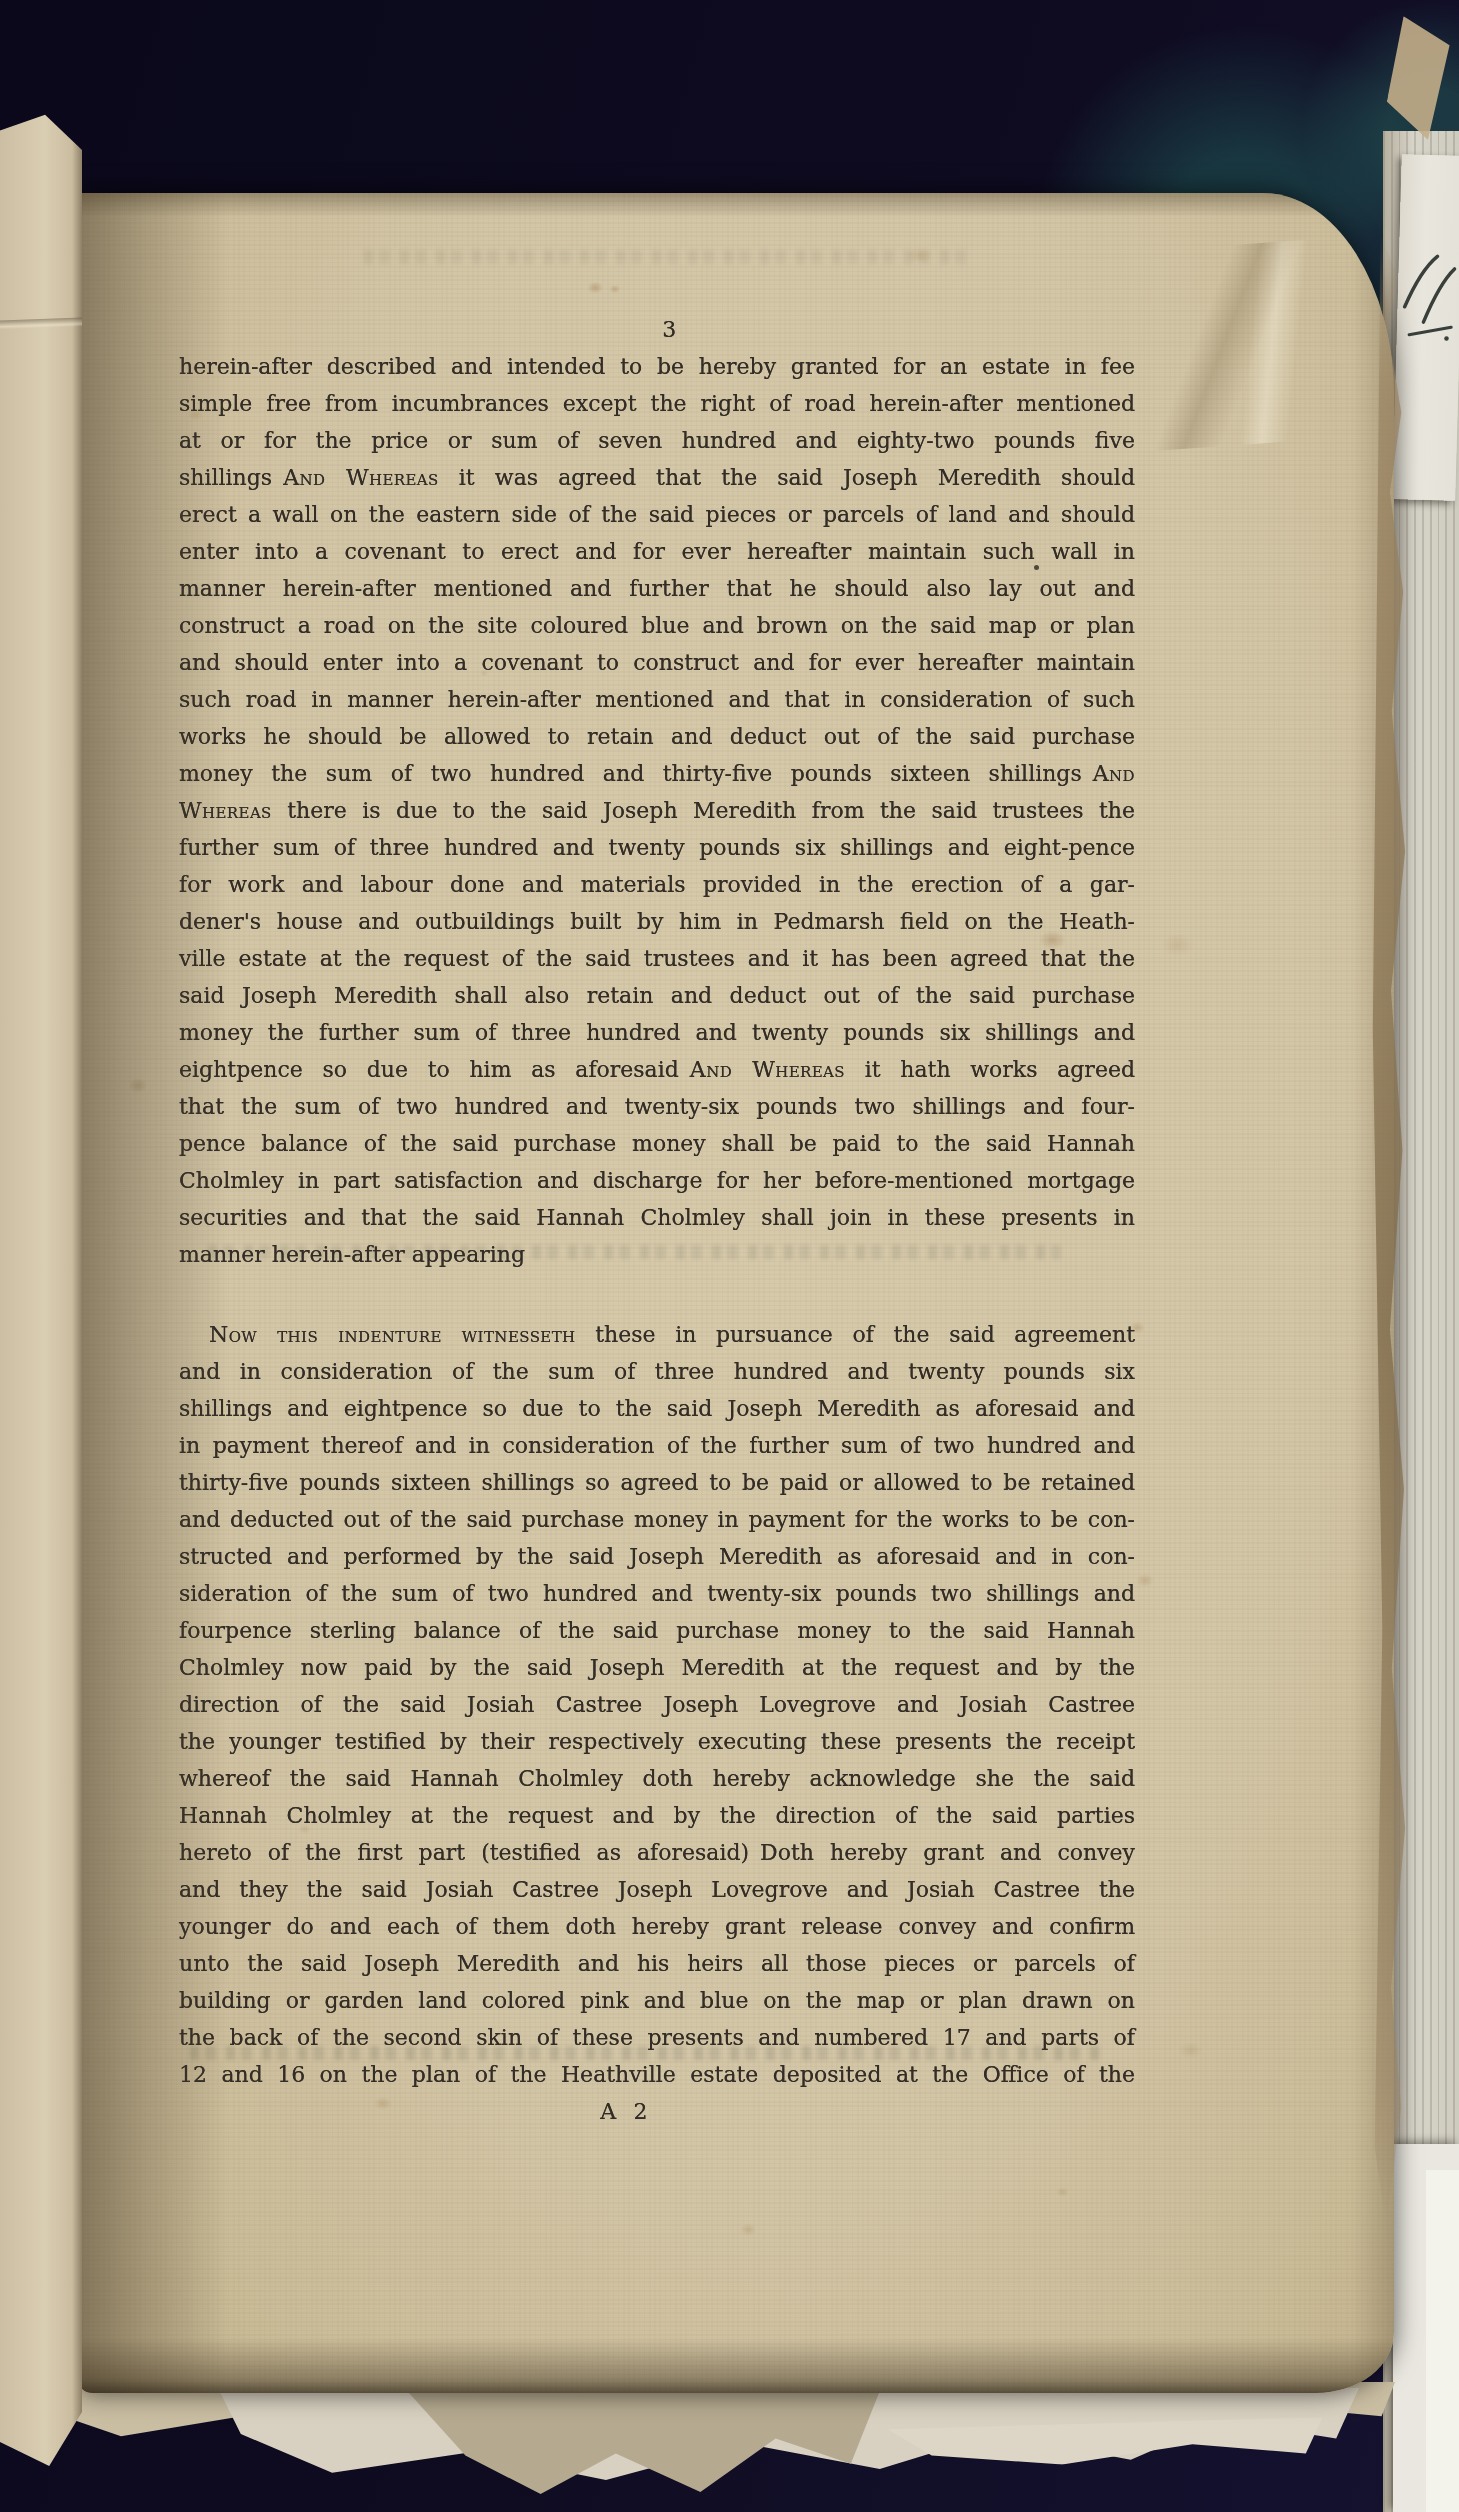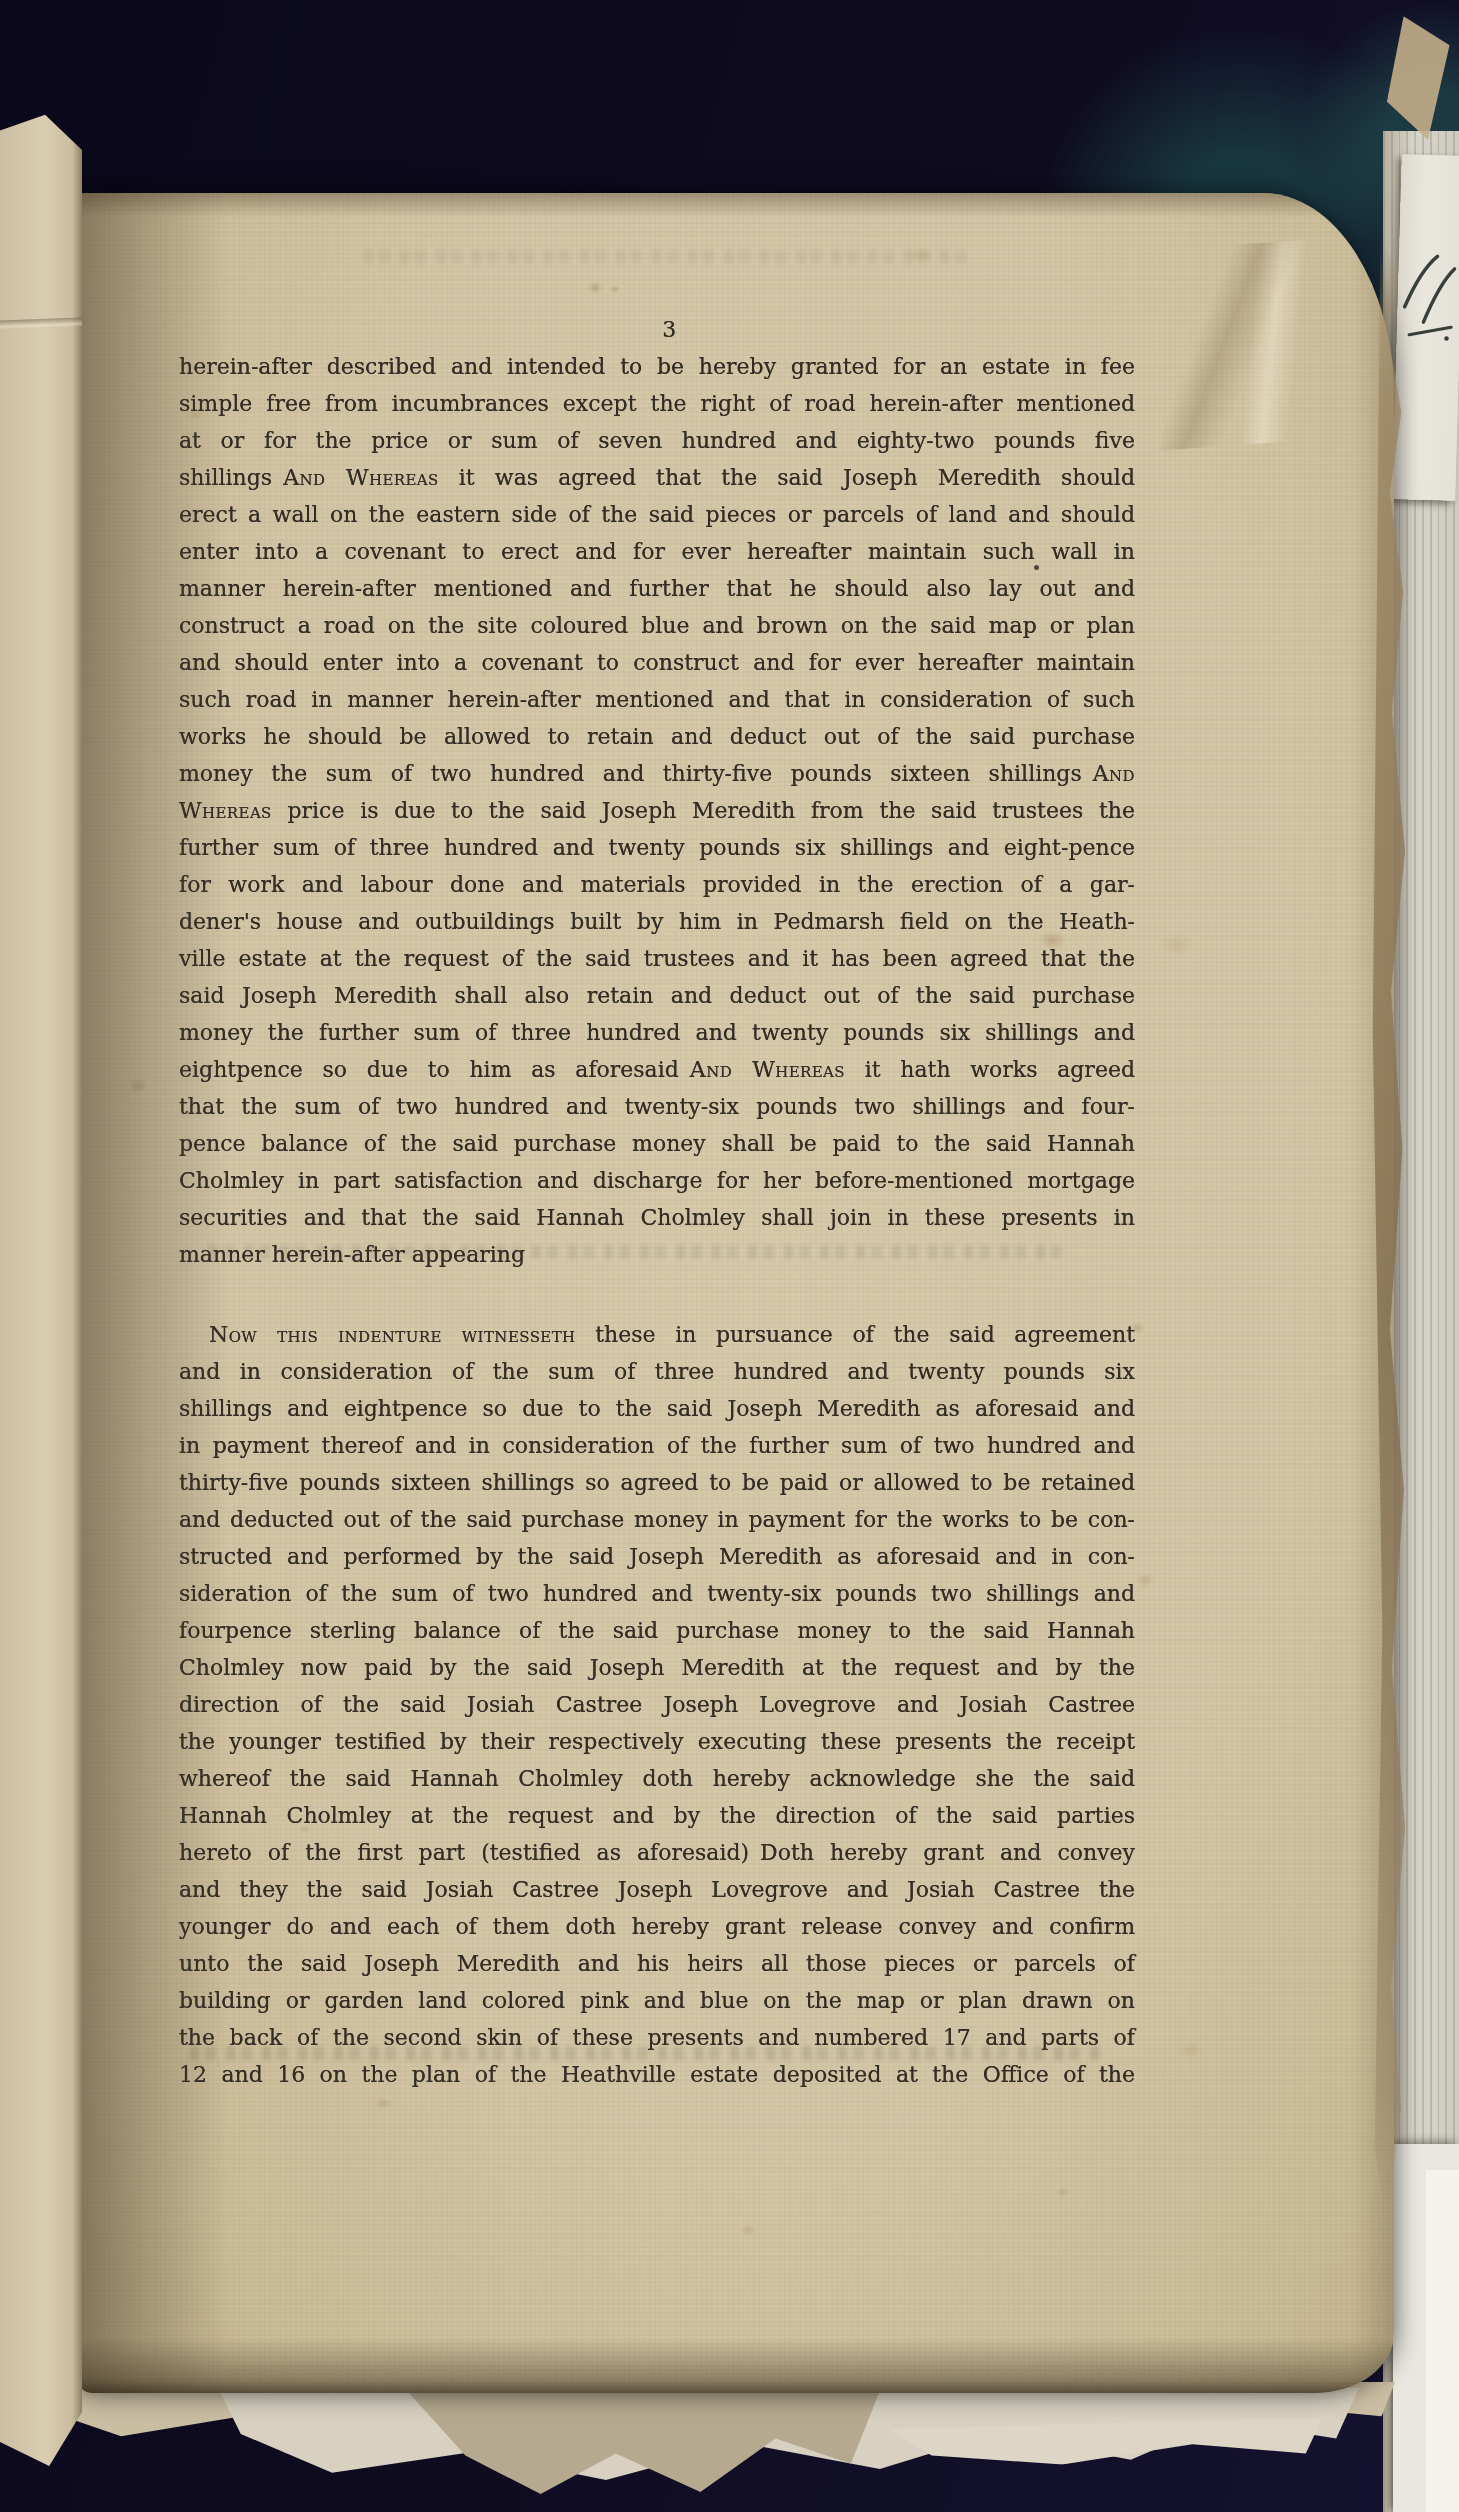--- a/index.html
+++ b/index.html
@@ -158,21 +158,21 @@
             <div class="line"><span>at or for the price or sum of seven hundred and eighty-two pounds five</span></div>
             <div class="line"><span>shillings </span><span class="sc">And Whereas</span><span> it was agreed that the said Joseph Meredith should</span></div>
             <div class="line"><span>erect a wall on the eastern side of the said pieces or parcels of land and should</span></div>
             <div class="line"><span>enter into a covenant to erect and for ever hereafter maintain such wall in</span></div>
             <div class="line"><span>manner herein-after mentioned and further that he should also lay out and</span></div>
             <div class="line"><span>construct a road on the site coloured blue and brown on the said map or plan</span></div>
             <div class="line"><span>and should enter into a covenant to construct and for ever hereafter maintain</span></div>
             <div class="line"><span>such road in manner herein-after mentioned and that in consideration of such</span></div>
             <div class="line"><span>works he should be allowed to retain and deduct out of the said purchase</span></div>
             <div class="line"><span>money the sum of two hundred and thirty-five pounds sixteen shillings </span><span class="sc">And</span></div>
-            <div class="line"><span class="sc">Whereas</span><span> price is due to the said Joseph Meredith from the said trustees the</span></div>
+            <div class="line"><span class="sc">Whereas</span><span> there is due to the said Joseph Meredith from the said trustees the</span></div>
             <div class="line"><span>further sum of three hundred and twenty pounds six shillings and eight-pence</span></div>
             <div class="line"><span>for work and labour done and materials provided in the erection of a gar-</span></div>
             <div class="line"><span>dener's house and outbuildings built by him in Pedmarsh field on the Heath-</span></div>
             <div class="line"><span>ville estate at the request of the said trustees and it has been agreed that the</span></div>
             <div class="line"><span>said Joseph Meredith shall also retain and deduct out of the said purchase</span></div>
             <div class="line"><span>money the further sum of three hundred and twenty pounds six shillings and</span></div>
             <div class="line"><span>eightpence so due to him as aforesaid </span><span class="sc">And Whereas</span><span> it hath works agreed</span></div>
             <div class="line"><span>that the sum of two hundred and twenty-six pounds two shillings and four-</span></div>
             <div class="line"><span>pence balance of the said purchase money shall be paid to the said Hannah</span></div>
             <div class="line"><span>Cholmley in part satisfaction and discharge for her before-mentioned mortgage</span></div>
@@ -196,20 +196,21 @@
             <div class="line"><span>Hannah Cholmley at the request and by the direction of the said parties</span></div>
             <div class="line"><span>hereto of the first part (testified as aforesaid) Doth hereby grant and convey</span></div>
             <div class="line"><span>and they the said Josiah Castree Joseph Lovegrove and Josiah Castree the</span></div>
             <div class="line"><span>younger do and each of them doth hereby grant release convey and confirm</span></div>
             <div class="line"><span>unto the said Joseph Meredith and his heirs all those pieces or parcels of</span></div>
             <div class="line"><span>building or garden land colored pink and blue on the map or plan drawn on</span></div>
             <div class="line"><span>the back of the second skin of these presents and numbered 17 and parts of</span></div>
             <div class="line"><span>12 and 16 on the plan of the Heathville estate deposited at the Office of the</span></div>
           </div>
         </div>
+      <div id="footer-mark">A 2</div>
     </div>
 
     <div id="gutter-shadow"></div>
     <div id="top-shade"></div>
     <div id="right-shade"></div>
     <div id="bottom-shade"></div>
   </div>
 
   <div id="torn-right-edge"></div>
   <div id="prev-page-edge"></div>

